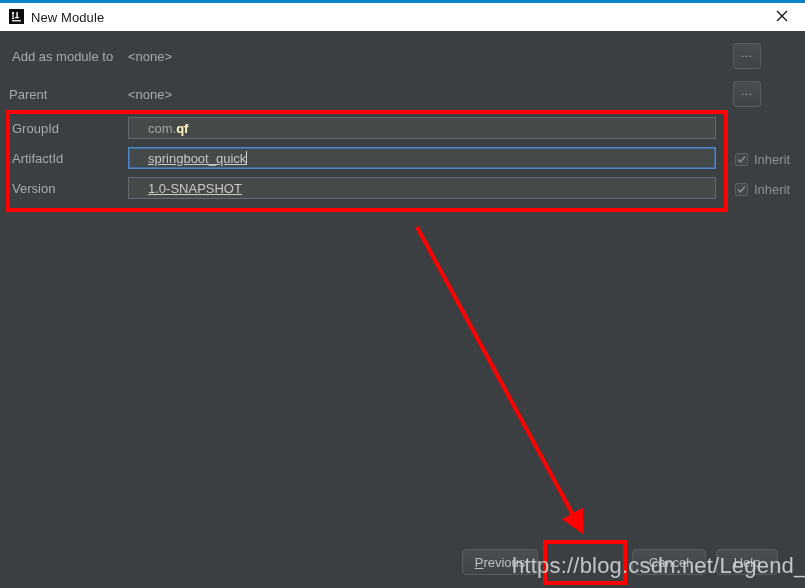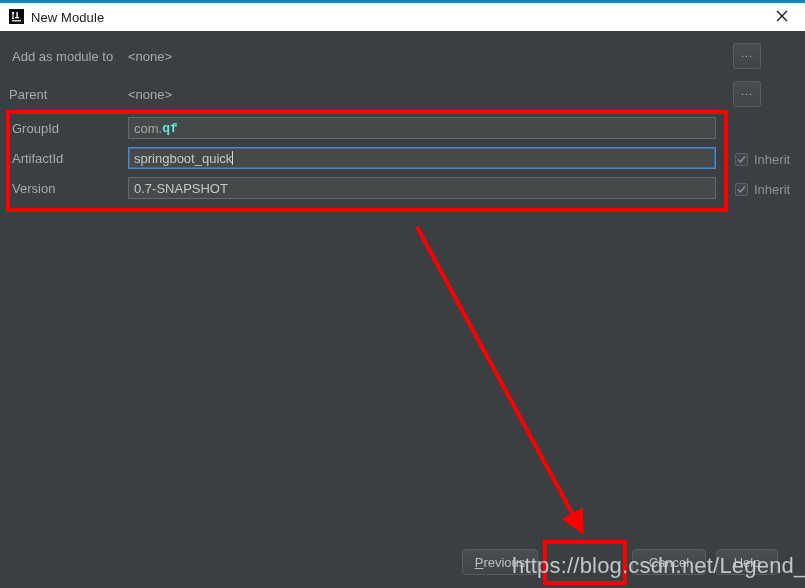--- a/index.html
+++ b/index.html
@@ -87,32 +87,32 @@
 
   
   .field {
     position: absolute;
     box-sizing: border-box;
     background: #45494a;
     border: 1px solid #646871;
     height: 22px;
     display: flex;
     align-items: center;
-    padding-left: 5px;
+    padding-left: 19px;
     font-size: 13px;
     color: #bbbbbb;
     overflow: hidden;
   }
   .field.focused {
     border: 1px solid #4d86c6;
     box-shadow: inset 0 0 0 1px #3f6a9c;
   }
   .field .dim   { color: #a6a6a6; }
-  .field .bright{ color: #5eead4; font-weight: bold; font-family: Liberation Mono, monospace; }
-  .field .normal{ color: #c8c8c8; }
+  .field .bright{ color: #fef9c3; font-weight: bold; }
+  .field .normal{ color: #c8c8c8; text-decoration: underline; }
   .caret {
     display: inline-block;
     width: 1px;
     height: 14px;
     background: #d7d7d7;
     margin-left: 0px;
   }
 
   
   .browse-btn {
@@ -262,21 +262,21 @@
     </div>
 
     <div class="row-label" style="left:12px; top:120px;">ArtifactId</div>
     <div class="field focused" style="left:128px; top:116px; width:588px;">
       <span class="normal">springboot_quick</span>
         <span class="caret"></span>
     </div>
 
     <div class="row-label" style="left:12px; top:150px;">Version</div>
     <div class="field" style="left:128px; top:146px; width:588px;">
-      <span class="normal">0.7-SNAPSHOT</span>
+      <span class="normal">1.0-SNAPSHOT</span>
     </div>
     <div class="inherit-wrap" style="left:735px; top:151px;">
       <span class="chk">
         <svg width="9" height="9" viewBox="0 0 9 9">
           <path d="M1 4.6 L3.3 7 L8 1.6" stroke="#8e9092" stroke-width="1.5" fill="none"></path>
         </svg>
       </span>
       <span class="inherit-label">Inherit</span>
     </div>
 

